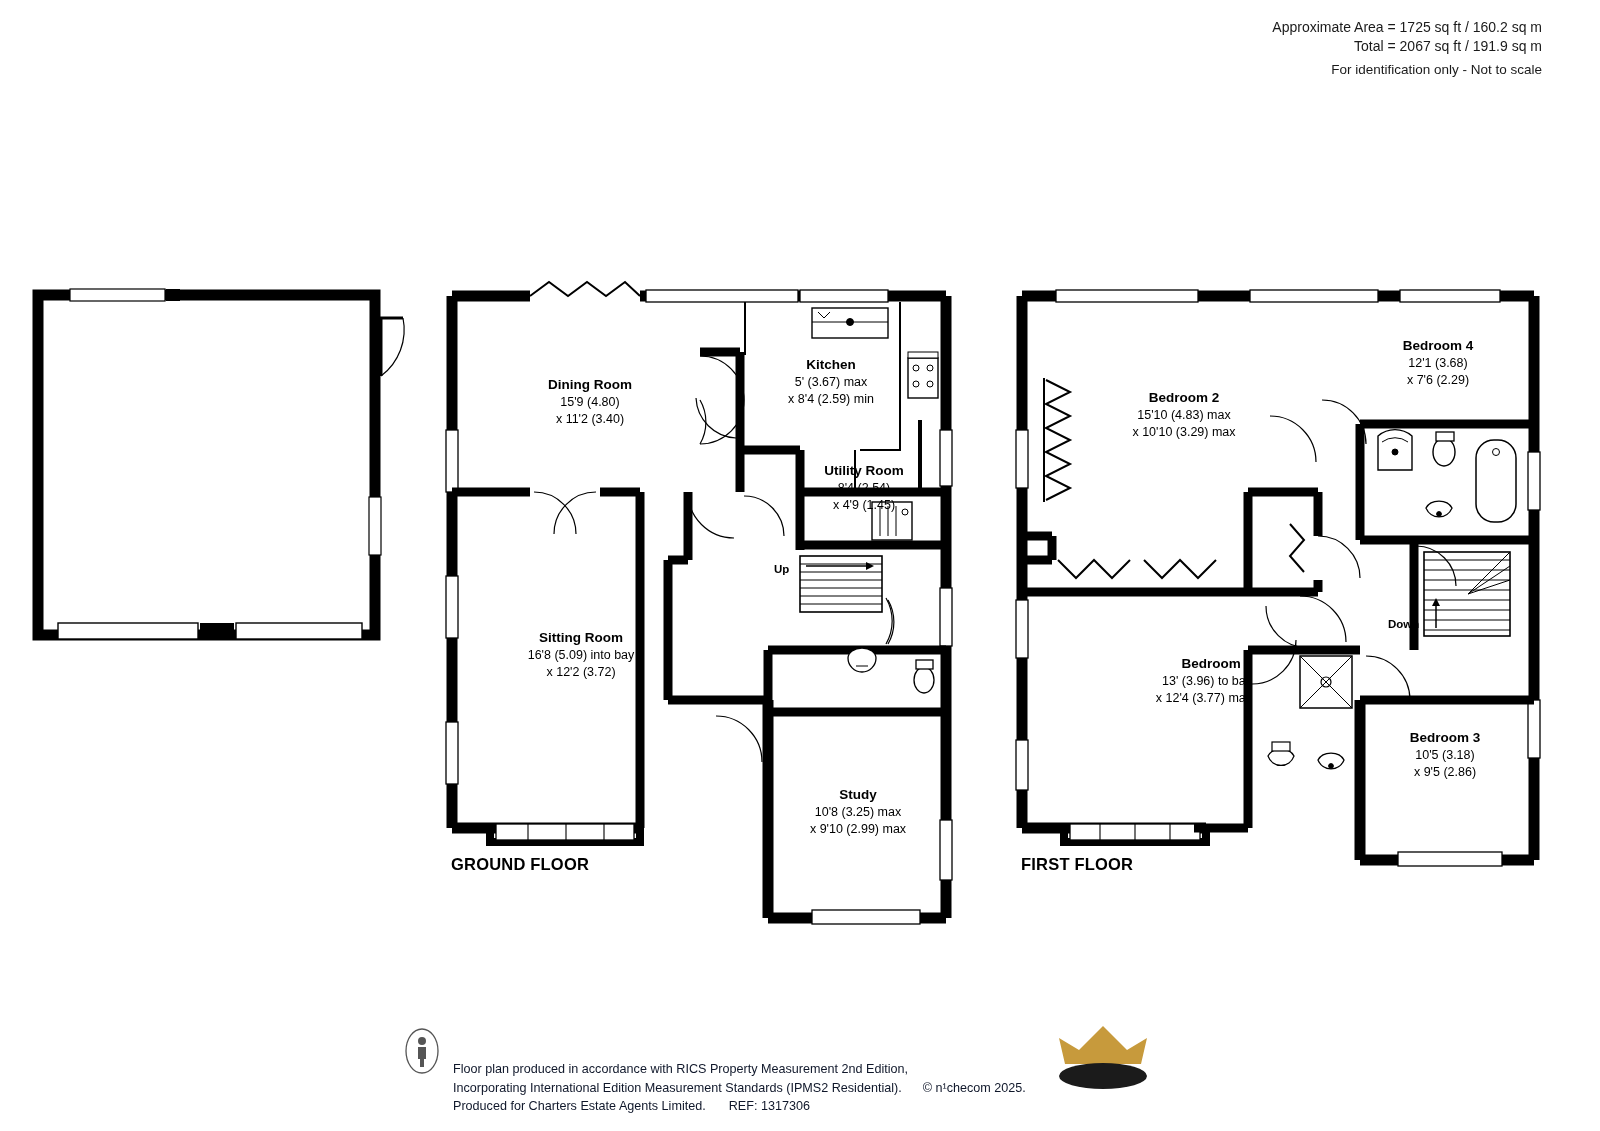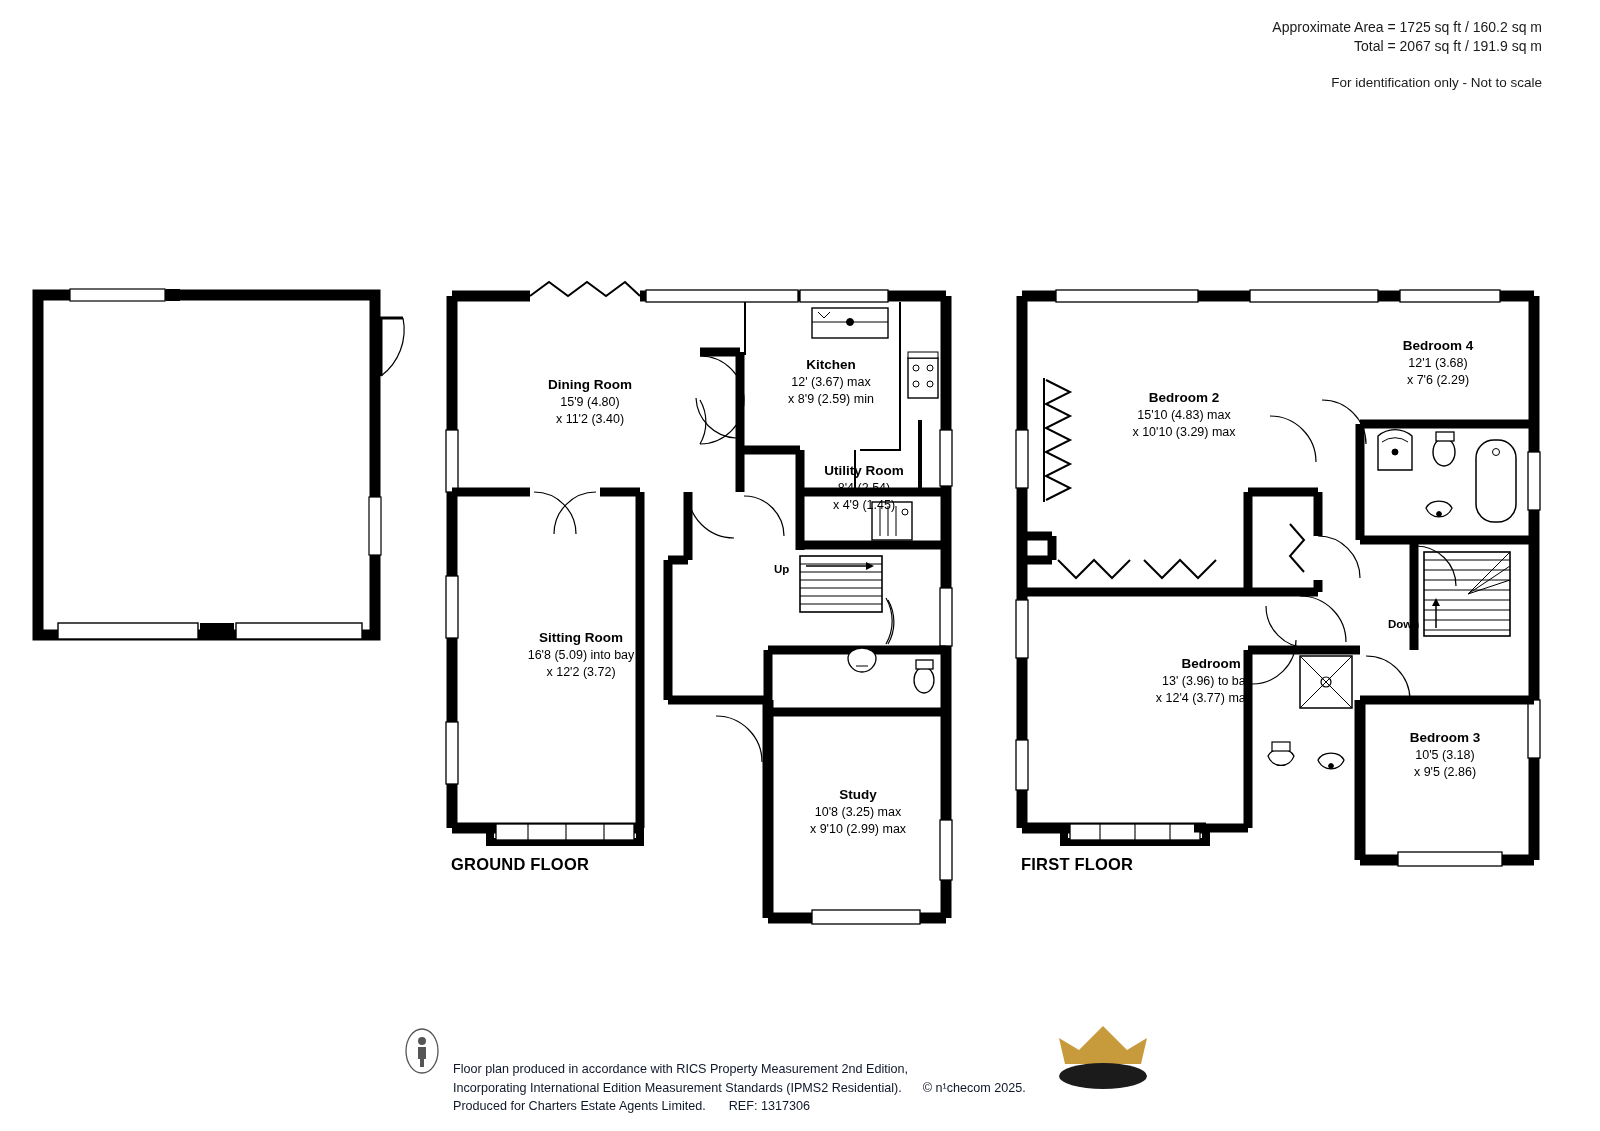--- a/index.html
+++ b/index.html
@@ -28,21 +28,21 @@
     line-height: 1.38;
   }
   .area-summary .line {
     font-size: 14px;
     color: #1a1a1a;
     white-space: nowrap;
   }
   .area-summary .note {
     font-size: 13.5px;
     color: #1a1a1a;
-    margin-top: 17px;
+    margin-top: 4px;
     white-space: nowrap;
   }
   
   .floor-label {
     position: absolute;
     font-size: 16.5px;
     font-weight: bold;
     letter-spacing: 0.2px;
   }
   
@@ -312,22 +312,22 @@
 
 
   <div class="room" style="left:490px; top:376px; width:200px;">
     <div class="name">Dining Room</div>
     <div class="dim">15'9 (4.80)</div>
     <div class="dim">x 11'2 (3.40)</div>
   </div>
 
   <div class="room" style="left:736px; top:356px; width:190px;">
     <div class="name">Kitchen</div>
-    <div class="dim">12' (3.67) max</div>
-    <div class="dim">x 8'9 (2.59) min</div>
+    <div class="dim">5' (3.67) max</div>
+    <div class="dim">x 8'4 (2.59) min</div>
   </div>
 
   <div class="room" style="left:778px; top:462px; width:172px;">
     <div class="name">Utility Room</div>
     <div class="dim">8'4 (2.54)</div>
     <div class="dim">x 4'9 (1.45)</div>
   </div>
 
   <div class="room" style="left:468px; top:629px; width:226px;">
     <div class="name">Sitting Room</div>

